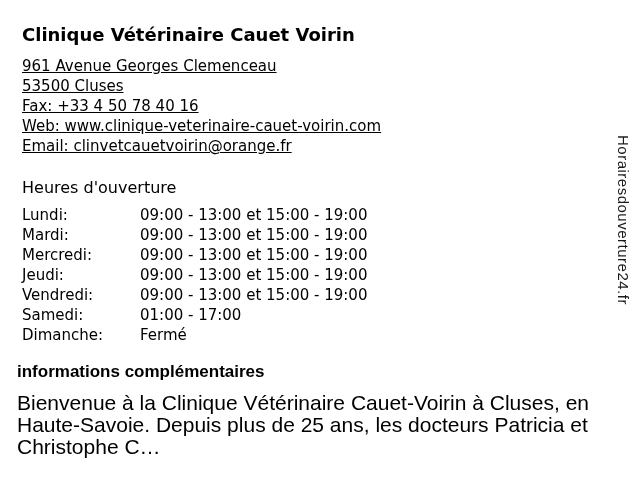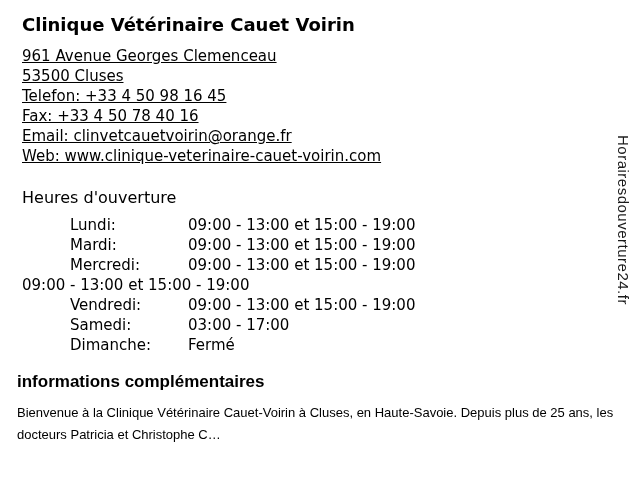--- a/index.html
+++ b/index.html
@@ -13,21 +13,21 @@
     position: relative;
     overflow: hidden;
     color: #000000;
     font-family: "DejaVu Sans", sans-serif;
   }
   .content {
     position: absolute;
     top: 0;
     left: 0;
     width: 640px;
-    padding: 14px 0 0 22px;
+    padding: 24px 0 0 22px;
     box-sizing: border-box;
   }
   .title {
     margin: 0;
     font-size: 18px;
     line-height: 21px;
     font-weight: bold;
     font-family: "DejaVu Sans", sans-serif;
   }
   .contact {
@@ -45,38 +45,37 @@
   .hours {
     margin-top: 8px;
     font-size: 15px;
     line-height: 20px;
   }
   .hours-row {
     display: flex;
   }
   .hours-day {
     flex: 0 0 118px;
-    margin-left: 48px;
   }
   .hours-time {
     flex: 1 1 auto;
   }
   .info-section {
     margin: 17px 0 0 -5px; 
     font-family: "Liberation Sans", sans-serif;
   }
   .info-heading {
     margin: 0;
     font-size: 17px;
     line-height: 20px;
     font-weight: bold;
   }
   .info-text {
     margin: 10px 0 0 0;
-    font-size: 13px;
+    font-size: 21px;
     line-height: 22px;
     width: 600px;
   }
   .watermark {
     position: absolute;
     top: 135px;
     right: 8px;
     writing-mode: vertical-rl;
     font-family: "Liberation Sans", sans-serif;
     font-size: 15px;
@@ -88,51 +87,51 @@
 </head>
 <body>
 
 <div class="content">
 
   <h1 class="title">Clinique Vétérinaire Cauet Voirin</h1>
 
   <div class="contact">
     <div class="contact-line">961 Avenue Georges Clemenceau</div>
     <div class="contact-line">53500 Cluses</div>
-    <div class="contact-line">Telefon: +33 4 50 98 16 45</div>
     <div class="contact-line">Fax: +33 4 50 78 40 16</div>
+    <div class="contact-line">Web: www.clinique-veterinaire-cauet-voirin.com</div>
     <div class="contact-line">Email: clinvetcauetvoirin@orange.fr</div>
-    <div class="contact-line">Web: www.clinique-veterinaire-cauet-voirin.com</div>
   </div>
 
   <h2 class="hours-heading">Heures d'ouverture</h2>
 
   <div class="hours">
     <div class="hours-row">
       <span class="hours-day">Lundi:</span>
       <span class="hours-time">09:00 - 13:00 et 15:00 - 19:00</span>
     </div>
     <div class="hours-row">
       <span class="hours-day">Mardi:</span>
       <span class="hours-time">09:00 - 13:00 et 15:00 - 19:00</span>
     </div>
     <div class="hours-row">
       <span class="hours-day">Mercredi:</span>
       <span class="hours-time">09:00 - 13:00 et 15:00 - 19:00</span>
     </div>
     <div class="hours-row">
+      <span class="hours-day">Jeudi:</span>
       <span class="hours-time">09:00 - 13:00 et 15:00 - 19:00</span>
     </div>
     <div class="hours-row">
       <span class="hours-day">Vendredi:</span>
       <span class="hours-time">09:00 - 13:00 et 15:00 - 19:00</span>
     </div>
     <div class="hours-row">
       <span class="hours-day">Samedi:</span>
-      <span class="hours-time">03:00 - 17:00</span>
+      <span class="hours-time">01:00 - 17:00</span>
     </div>
     <div class="hours-row">
       <span class="hours-day">Dimanche:</span>
       <span class="hours-time">Fermé</span>
     </div>
   </div>
 
   <section class="info-section">
     <h2 class="info-heading">informations complémentaires</h2>
     <p class="info-text">Bienvenue à la Clinique Vétérinaire Cauet-Voirin à Cluses, en Haute-Savoie. Depuis plus de 25 ans, les docteurs Patricia et Christophe C…</p>

